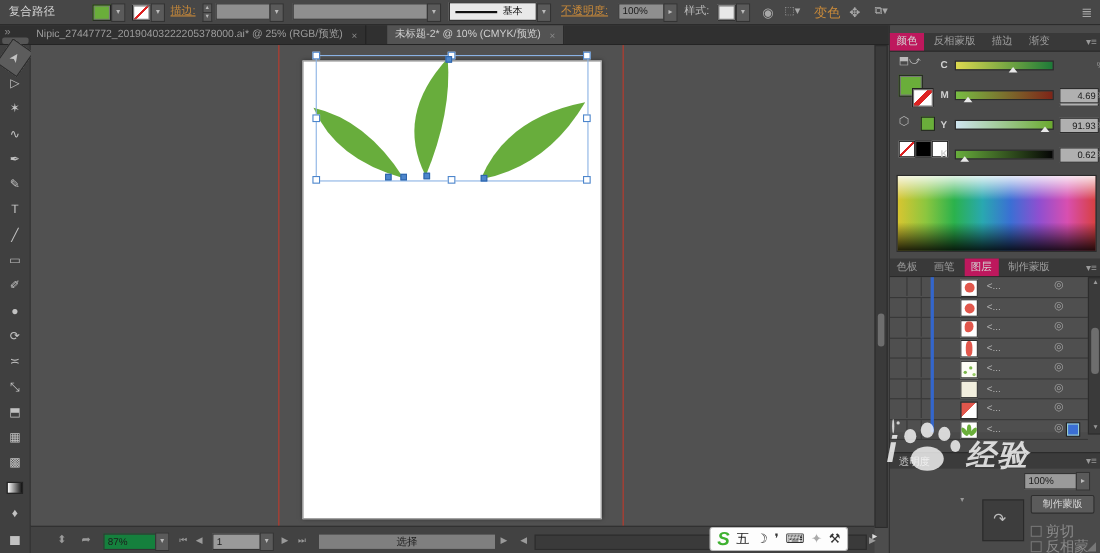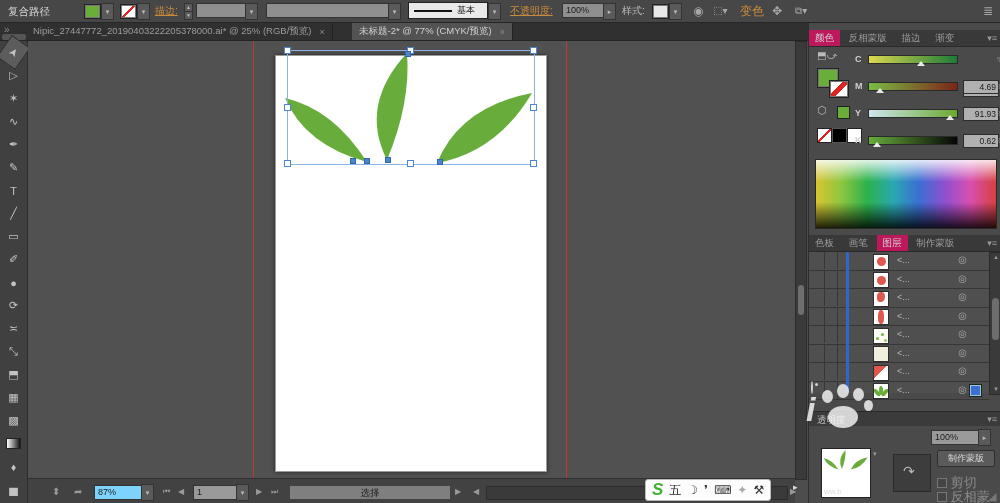--- a/index.html
+++ b/index.html
@@ -143,21 +143,21 @@
   </div>
 
   <div id="tabbar" class="abs">
     <span class="abs" style="left:4px;top:1px;color:#8c8c8c;font-size:10px;">»</span>
     <div class="abs" style="left:2px;top:11px;width:24px;height:6px;background:#565656;border-radius:2px;"></div>
     <div class="doctab abs" style="left:14px;margin-left:12px;">
       <span>Nipic_27447772_20190403222205378000.ai* @ 25% (RGB/预览)</span>
       <span class="tab-close">×</span>
     </div>
     <div class="doctab active abs" style="left:352px;">
-      <span>未标题-2* @ 77% (CMYK/预览)</span>
+      <span>未标题-2* @ 10% (CMYK/预览)</span>
       <span class="tab-close">×</span>
     </div>
   </div>
 
   <div id="toolbar" class="abs">
       <div class="tool active" style="transform: rotate(-55deg);">➤</div>
       <div class="tool">▷</div>
       <div class="tool">✶</div>
       <div class="tool">∿</div>
       <div class="tool">✒</div>
@@ -206,21 +206,21 @@
   <div class="abs anchor" style="left:437px;top:159px;"></div>
   <div class="abs anchor" style="left:405px;top:51px;"></div>
 
   <div class="abs sb-track" style="left:795px;top:41px;width:10px;height:437px;">
     <div class="sb-thumb abs" style="left:1.5px;top:243px;width:6px;height:30px;"></div>
   </div>
 
   <div id="statusbar" class="abs">
     <span class="abs st-icon" style="left:24px;">⬍</span>
     <span class="abs st-icon" style="left:46px;">➦</span>
-    <div class="abs field" style="left:66px;top:6px;width:44px;background:#7dd3fc;">87%</div>
+    <div class="abs field" style="left:66px;top:6px;width:44px;background:#15803d;">87%</div>
     <div class="abs ddbtn" style="left:113px;top:5px;">▾</div>
     <span class="abs st-icon" style="left:135px;font-size:8px;">⏮</span>
     <span class="abs st-icon" style="left:150px;font-size:8px;">◀</span>
     <div class="abs field" style="left:165px;top:6px;width:40px;background:#9a9a9a;">1</div>
     <div class="abs ddbtn" style="left:208px;top:5px;">▾</div>
     <span class="abs st-icon" style="left:228px;font-size:8px;">▶</span>
     <span class="abs st-icon" style="left:243px;font-size:8px;">⏭</span>
     <div class="abs st-strip" style="left:262px;top:7px;width:160px;height:13px;line-height:13px;">选择</div>
     <span class="abs st-icon" style="left:427px;font-size:8px;">▶</span>
     <span class="abs st-icon" style="left:445px;font-size:8px;">◀</span>
@@ -362,28 +362,20 @@
       <div class="abs" style="bottom:0;width:12px;height:9px;text-align:center;color:#999;font-size:6px;line-height:9px;">▼</div>
     </div>
 
     <div class="abs" style="left:0;top:388px;width:192px;height:15px;background:#3b3b3b;border-top:1px solid #2a2a2a;">
       <span style="position:absolute;left:8px;top:2px;font-size:9.5px;color:#bdbdbd;">透明度</span>
       <span class="pmenu abs" style="right:4px;top:2px;">▾≡</span>
     </div>
     <div class="abs" style="left:0;top:403px;width:192px;height:77px;background:#4a4a4a;">
       <div class="abs field" style="left:122px;top:4px;width:44px;background:#9a9a9a;">100%</div>
       <div class="abs ddbtn" style="left:169px;top:3px;">▸</div>
-      <div class="abs" style="left:12px;top:22px;width:48px;height:48px;background:#fff;border:1px solid #222;">
-        <svg width="48" height="48" viewBox="0 0 270 270">
-          <path d="M10,51 Q30,98 92,115 Q58,62 10,51 Z" fill="#68ad3c"></path>
-          <path d="M132,6 Q84,58 112,113 Q136,55 132,6 Z" fill="#68ad3c"></path>
-          <path d="M162,116 Q185,60 257,46 Q222,105 162,116 Z" fill="#68ad3c"></path>
-        </svg>
-        <span style="position:absolute;left:2px;bottom:1px;color:rgba(210,210,210,.8);font-size:8px;">ww.b</span>
-      </div>
       <span class="abs" style="left:64px;top:24px;color:#999;font-size:7px;">▾</span>
       <div class="abs" style="left:84px;top:28px;width:36px;height:36px;background:#3d3d3d;border:1px solid #2a2a2a;">
         <span style="position:absolute;left:9px;top:8px;color:#bbb;font-size:14px;">↷</span>
       </div>
       <div class="graybtn abs" style="left:128px;top:24px;width:56px;height:15px;line-height:15px;">制作蒙版</div>
       <div class="abs dim" style="left:128px;top:48px;">
         <span class="chk"></span>
         <span>剪切</span>
       </div>
       <div class="abs dim" style="left:128px;top:62px;">
@@ -393,20 +385,21 @@
     </div>
   </div>
 
   <div id="watermark" class="abs" style="left:800px;top:380px;width:200px;height:64px;">
     <span class="abs" style="left:6px;top:10px;font-size:34px;font-weight:bold;font-style:italic;color:rgba(255,255,255,.8);">i</span>
     <div class="paw-main abs" style="left:28px;top:26px;"></div>
     <div class="paw-toe abs" style="left:22px;top:10px;width:11px;height:13px;"></div>
     <div class="paw-toe abs" style="left:37px;top:4px;width:12px;height:14px;"></div>
     <div class="paw-toe abs" style="left:53px;top:8px;width:11px;height:13px;"></div>
     <div class="paw-toe abs" style="left:64px;top:20px;width:9px;height:11px;"></div>
+    <span class="abs" style="left:78px;top:16px;font-size:27px;font-weight:900;font-style:italic;color:rgba(255,255,255,.8);letter-spacing:2px;">经验</span>
   </div>
 
   <div id="imebar" class="abs" style="left:645px;top:479px;">
     <span style="color:#3eb130;font-weight:900;font-size:17px;font-style:italic;">S</span>
     <span style="color:#222;font-size:12px;">五</span>
     <span class="glyph">☽</span>
     <span class="glyph">❜</span>
     <span class="glyph">⌨</span>
     <span class="glyph" style="color:#aaa;">✦</span>
     <span class="glyph">⚒</span>

